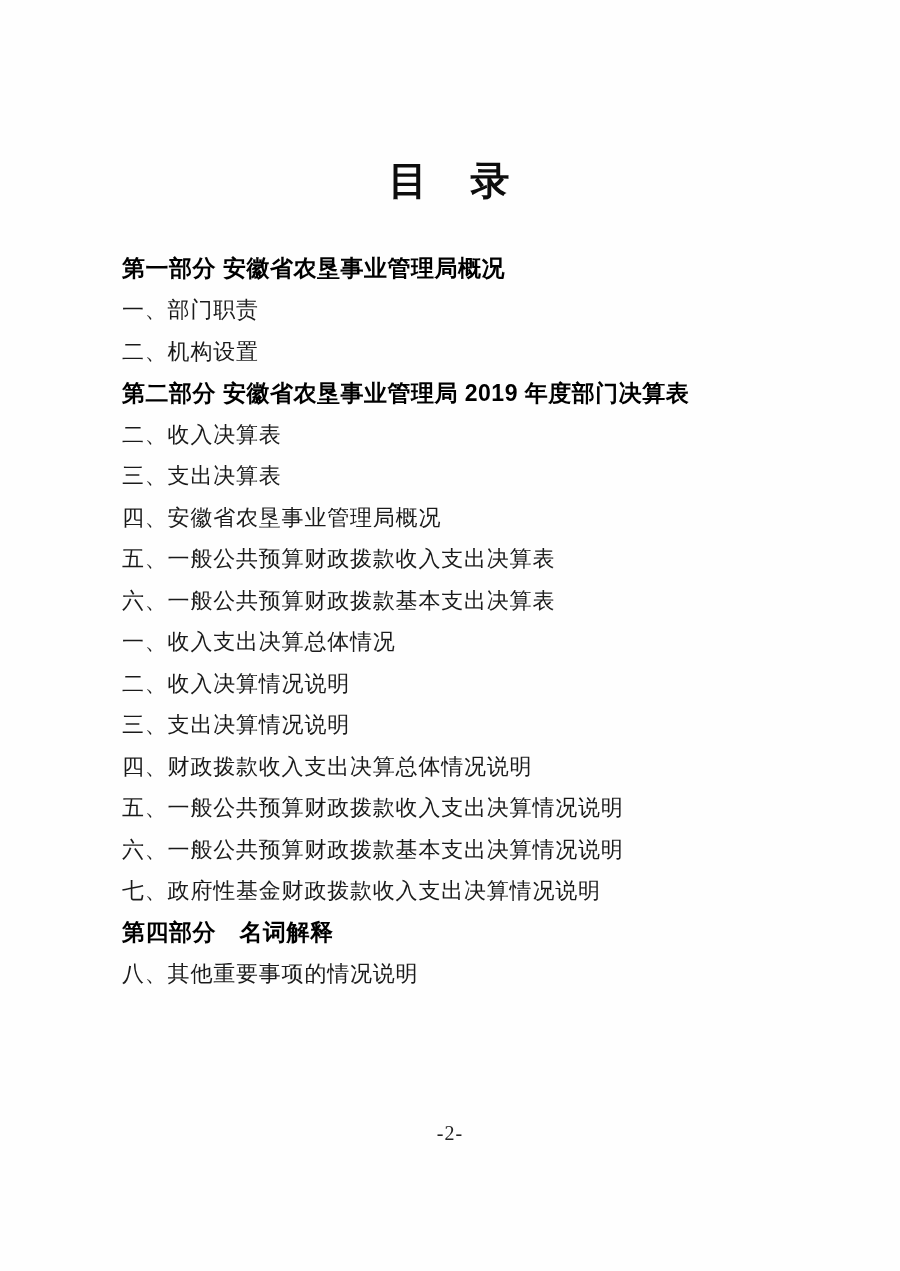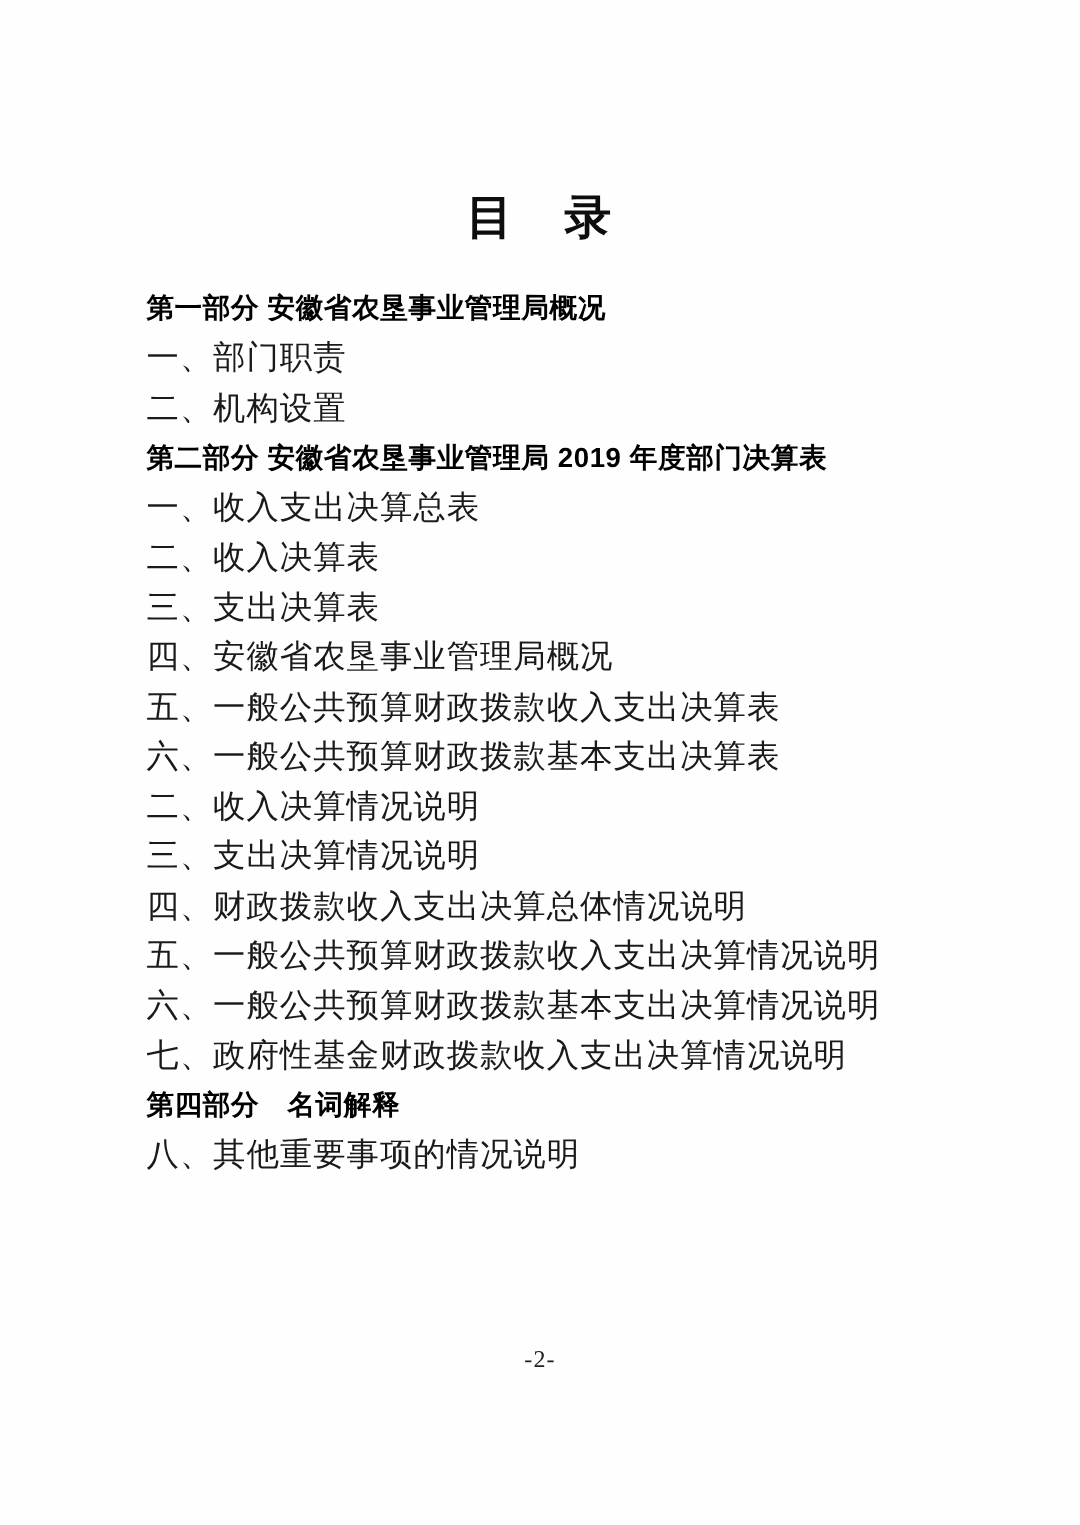--- a/index.html
+++ b/index.html
@@ -26,38 +26,38 @@
     font-size: 39px;
     font-weight: 700;
     letter-spacing: 2px;
     white-space: pre;
     color: #0d0d0d;
     font-family: "Liberation Serif", "DejaVu Serif", serif;
   }
   .toc {
     position: absolute;
     left: 122px;
-    top: 236px;
+    top: 248px;
     right: 50px;
   }
   .line {
     height: 41.5px;
     display: flex;
     align-items: center;
     white-space: pre;
   }
   .heading {
     font-family: "Liberation Sans", "DejaVu Sans", sans-serif;
     font-weight: 700;
     font-size: 23px;
     color: #000000;
     letter-spacing: 0.5px;
   }
   .item {
-    font-size: 27px;
+    font-size: 22px;
     letter-spacing: 0.8px;
     color: #1a1a1a;
   }
   .page-number {
     position: absolute;
     top: 1122px;
     left: 0;
     width: 100%;
     text-align: center;
     font-size: 20px;
@@ -71,27 +71,27 @@
 <div class="sheet">
 
   <h1 class="doc-title">目　录</h1>
 
   <div class="toc">
     <div class="line heading">第一部分 安徽省农垦事业管理局概况</div>
     <div class="line item">一、部门职责</div>
     <div class="line item">二、机构设置</div>
 
     <div class="line heading">第二部分 安徽省农垦事业管理局 2019 年度部门决算表</div>
-    <div class="line item">一、收入支出决算总表</div>
     <div class="line item">二、收入决算表</div>
     <div class="line item">三、支出决算表</div>
     <div class="line item">四、安徽省农垦事业管理局概况</div>
     <div class="line item">五、一般公共预算财政拨款收入支出决算表</div>
     <div class="line item">六、一般公共预算财政拨款基本支出决算表</div>
 
+    <div class="line item">一、收入支出决算总体情况</div>
     <div class="line item">二、收入决算情况说明</div>
     <div class="line item">三、支出决算情况说明</div>
     <div class="line item">四、财政拨款收入支出决算总体情况说明</div>
     <div class="line item">五、一般公共预算财政拨款收入支出决算情况说明</div>
     <div class="line item">六、一般公共预算财政拨款基本支出决算情况说明</div>
     <div class="line item">七、政府性基金财政拨款收入支出决算情况说明</div>
     <div class="line heading">第四部分　名词解释</div>
 
     <div class="line item">八、其他重要事项的情况说明</div>
   </div>

